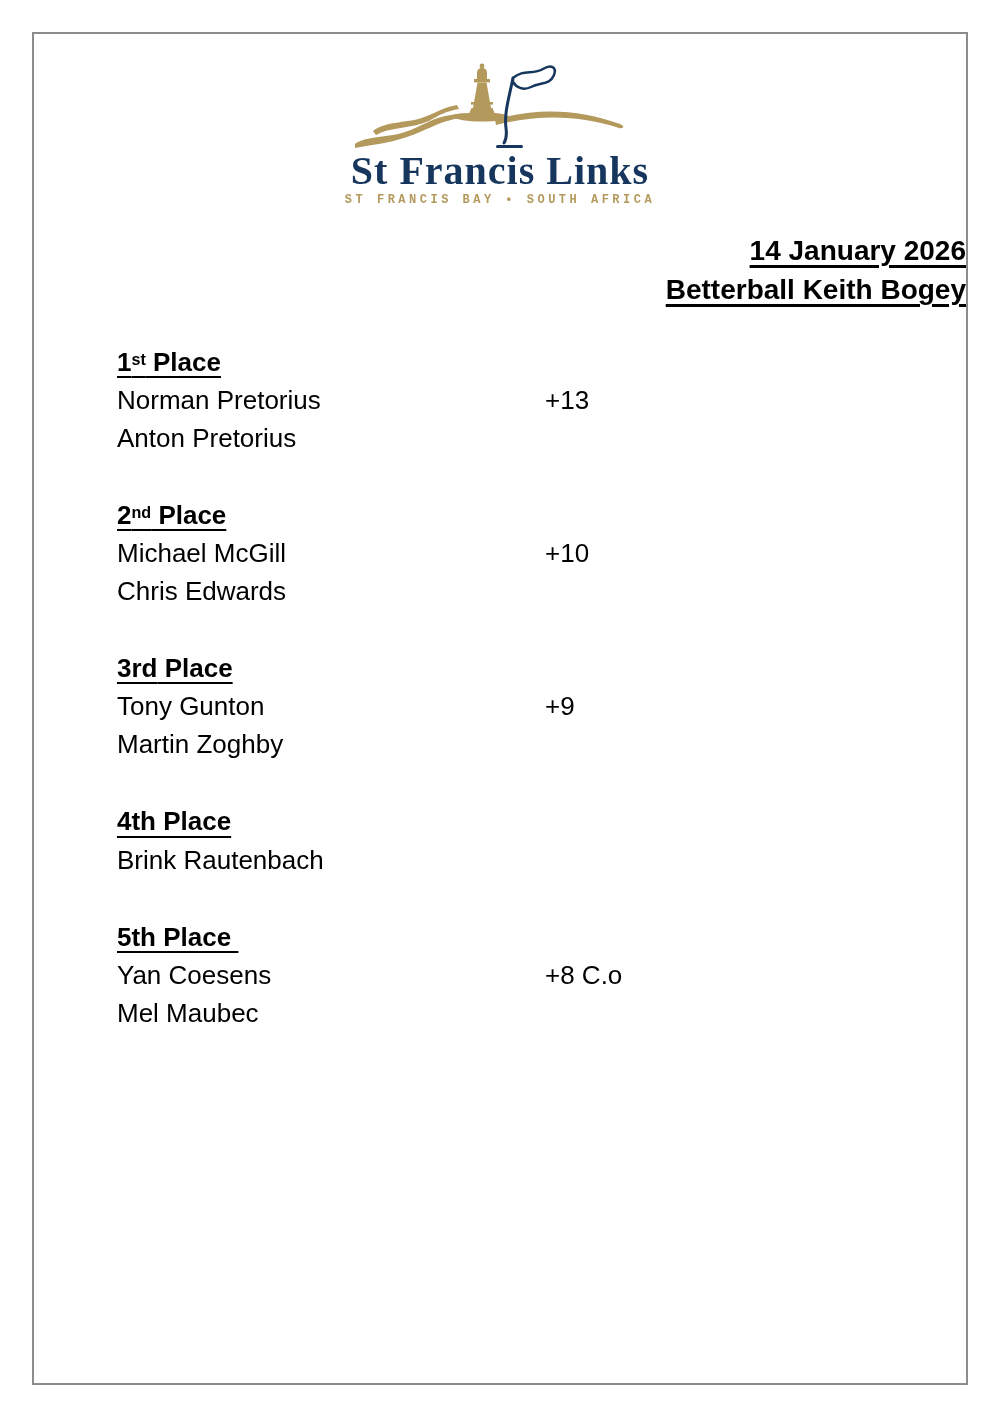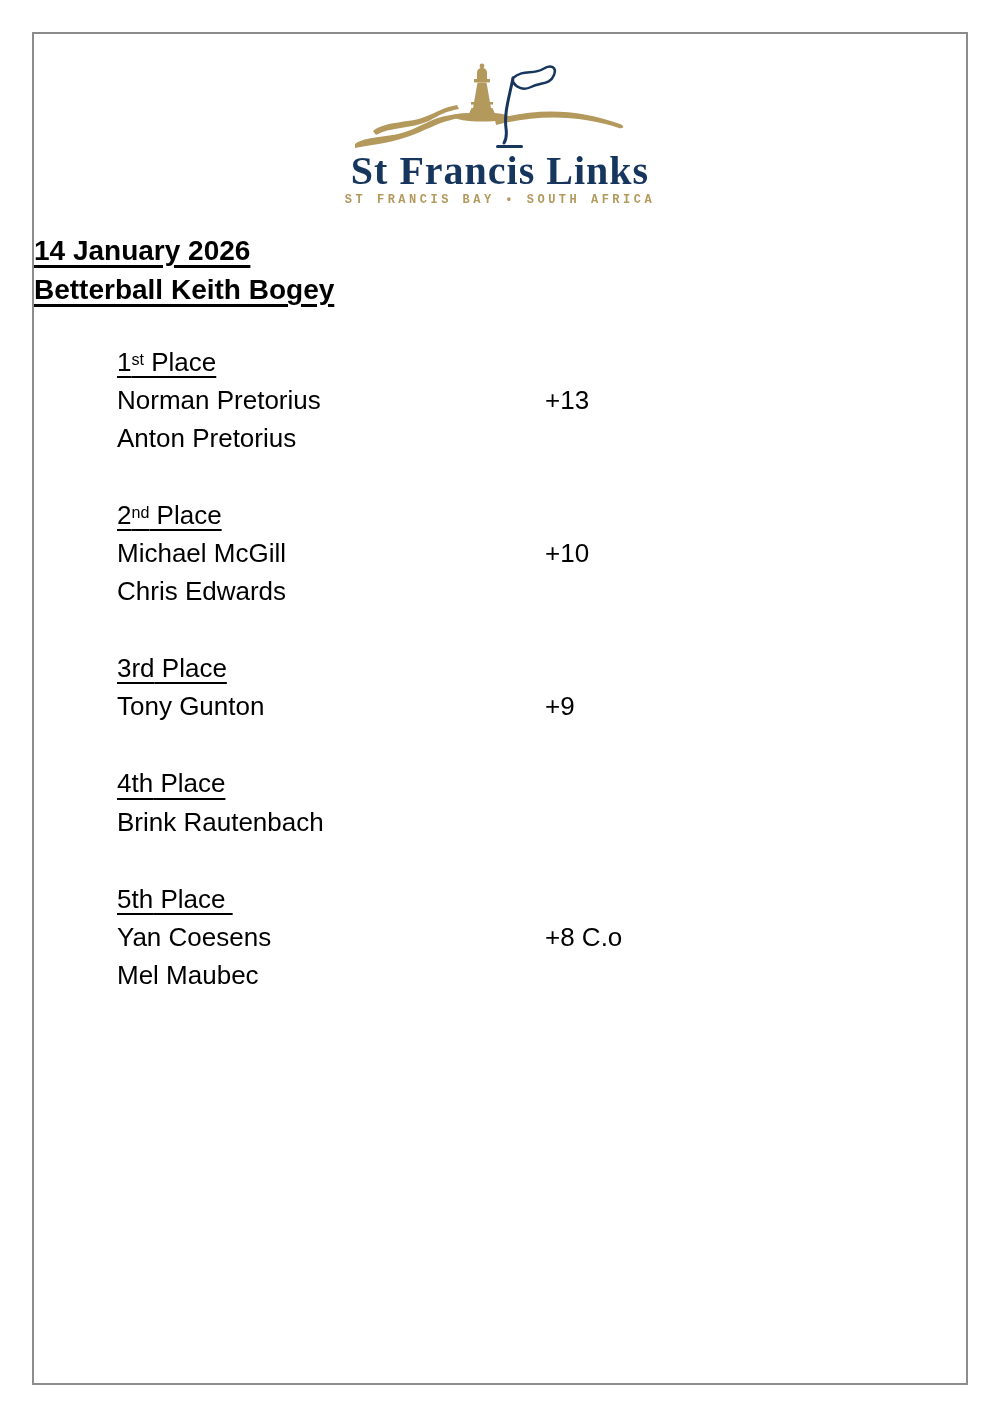--- a/index.html
+++ b/index.html
@@ -19,32 +19,32 @@
     font-family:"Liberation Serif","DejaVu Serif",serif;
     font-weight:bold;font-size:40px;line-height:42px;color:var(--navy);
     letter-spacing:1px;white-space:nowrap;
   }
   .tagline{
     font-family:Liberation Mono, monospace;
     font-size:12px;line-height:17px;color:var(--gold);
     letter-spacing:3.5px;font-weight:bold;white-space:nowrap;
   }
   
-  .title-block{text-align:left;margin-top:22px;}
+  .title-block{text-align:right;margin-top:22px;}
   .title-line{font-size:28px;font-weight:bold;line-height:39px;}
   .title-line > span{
     text-decoration:underline;
     text-decoration-thickness:2.5px;
     text-underline-offset:5px;
   }
   
   .results{margin:31px 0 0 83px;}
   .place-section{margin-bottom:36px;}
   .place-heading{
-    font-size:26px;font-weight:normal;line-height:38px;white-space:pre;
+    font-size:26px;font-weight:bold;line-height:38px;white-space:pre;
     display:inline-block;
     text-decoration:underline;
     text-decoration-thickness:2px;
     text-underline-offset:5px;
   }
   .place-heading sup{font-size:0.62em;vertical-align:0.38em;}
   .section-rows{position:relative;}
   .player-row{position:relative;font-size:26px;line-height:38px;}
   .score{position:absolute;left:408px;top:0;font-size:26px;line-height:38px;margin-left:20px;}
 </style>
@@ -122,20 +122,23 @@
 
     <section class="place-section">
       <div>
         <span class="place-heading"><span>3rd</span><sup></sup><span> Place</span></span>
       </div>
       <div class="section-rows">
         <div class="player-row">
           <span>Tony Gunton</span>
           <span class="score">+9</span>
         </div>
+        <div class="player-row">
+          <span>Martin Zoghby</span>
+        </div>
       </div>
     </section>
 
     <section class="place-section">
       <div>
         <span class="place-heading"><span>4th</span><sup></sup><span> Place</span></span>
       </div>
       <div class="section-rows">
         <div class="player-row">
           <span>Brink Rautenbach</span>

